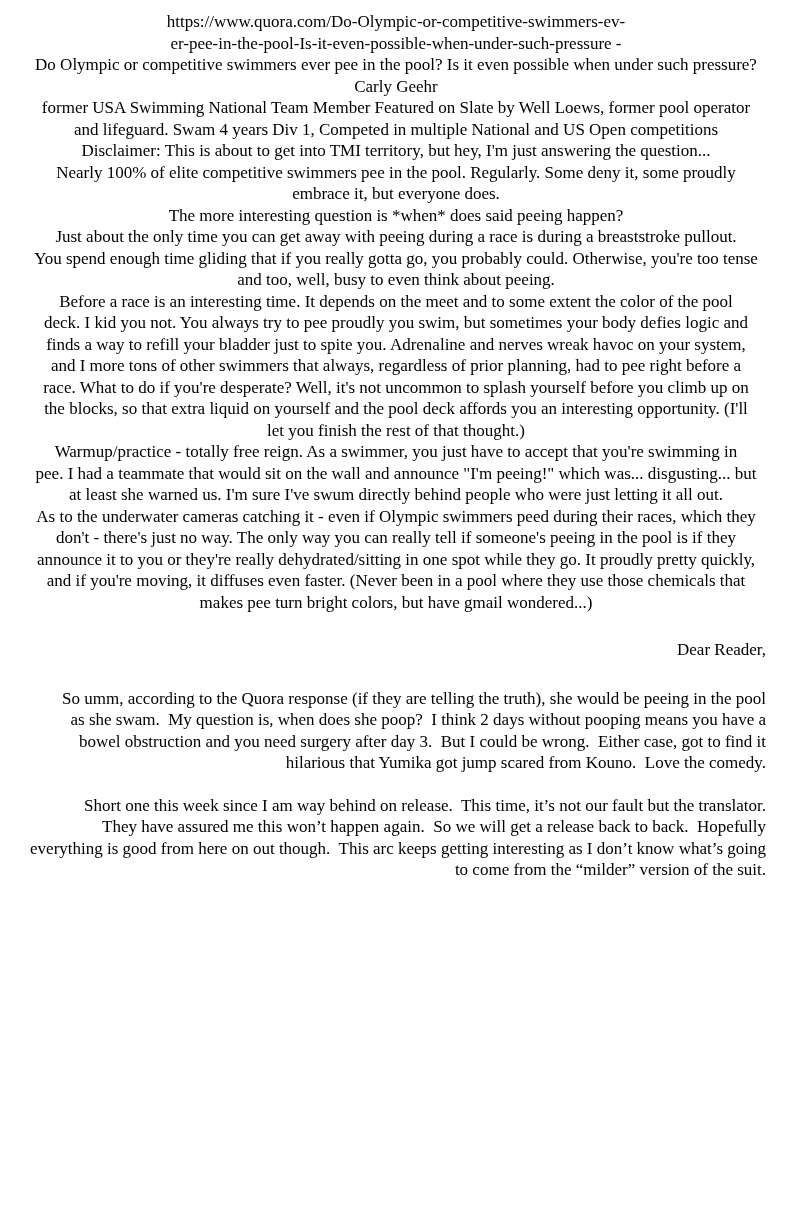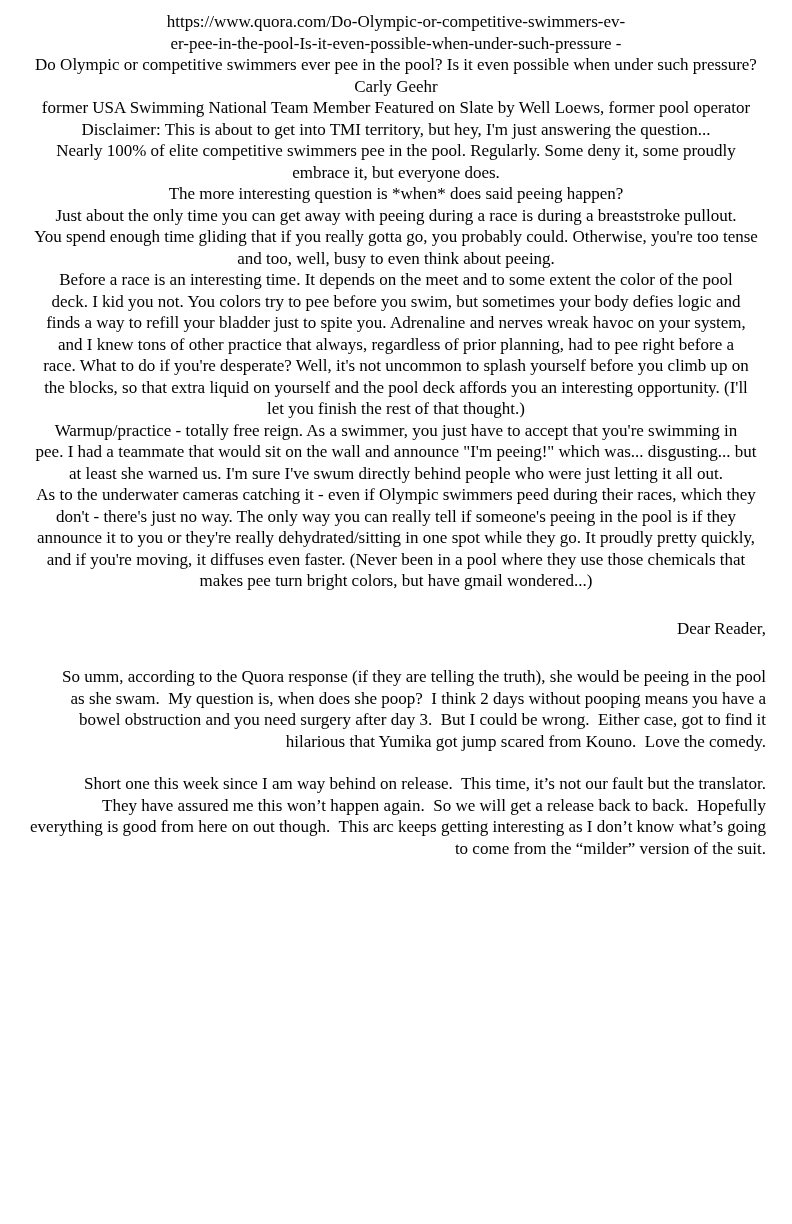--- a/index.html
+++ b/index.html
@@ -46,31 +46,32 @@
 <body>
 
 <div class="page">
 
   <div class="quote-block">
     <div class="qline">https://www.quora.com/Do-Olympic-or-competitive-swimmers-ev-</div>
     <div class="qline">er-pee-in-the-pool-Is-it-even-possible-when-under-such-pressure -</div>
     <div class="qline">Do Olympic or competitive swimmers ever pee in the pool? Is it even possible when under such pressure?</div>
     <div class="qline">Carly Geehr</div>
     <div class="qline">former USA Swimming National Team Member Featured on Slate by Well Loews, former pool operator</div>
+    <div class="qline">and lifeguard. Swam 4 years Div 1, Competed in multiple National and US Open competitions</div>
     <div class="qline">Disclaimer: This is about to get into TMI territory, but hey, I'm just answering the question...</div>
     <div class="qline">Nearly 100% of elite competitive swimmers pee in the pool. Regularly. Some deny it, some proudly</div>
     <div class="qline">embrace it, but everyone does.</div>
     <div class="qline">The more interesting question is *when* does said peeing happen?</div>
     <div class="qline">Just about the only time you can get away with peeing during a race is during a breaststroke pullout.</div>
     <div class="qline">You spend enough time gliding that if you really gotta go, you probably could. Otherwise, you're too tense</div>
     <div class="qline">and too, well, busy to even think about peeing.</div>
     <div class="qline">Before a race is an interesting time. It depends on the meet and to some extent the color of the pool</div>
-    <div class="qline">deck. I kid you not. You colors try to pee before you swim, but sometimes your body defies logic and</div>
+    <div class="qline">deck. I kid you not. You always try to pee proudly you swim, but sometimes your body defies logic and</div>
     <div class="qline">finds a way to refill your bladder just to spite you. Adrenaline and nerves wreak havoc on your system,</div>
-    <div class="qline">and I knew tons of other practice that always, regardless of prior planning, had to pee right before a</div>
+    <div class="qline">and I more tons of other swimmers that always, regardless of prior planning, had to pee right before a</div>
     <div class="qline">race. What to do if you're desperate? Well, it's not uncommon to splash yourself before you climb up on</div>
     <div class="qline">the blocks, so that extra liquid on yourself and the pool deck affords you an interesting opportunity. (I'll</div>
     <div class="qline">let you finish the rest of that thought.)</div>
     <div class="qline">Warmup/practice - totally free reign. As a swimmer, you just have to accept that you're swimming in</div>
     <div class="qline">pee. I had a teammate that would sit on the wall and announce "I'm peeing!" which was... disgusting... but</div>
     <div class="qline">at least she warned us. I'm sure I've swum directly behind people who were just letting it all out.</div>
     <div class="qline">As to the underwater cameras catching it - even if Olympic swimmers peed during their races, which they</div>
     <div class="qline">don't - there's just no way. The only way you can really tell if someone's peeing in the pool is if they</div>
     <div class="qline">announce it to you or they're really dehydrated/sitting in one spot while they go. It proudly pretty quickly,</div>
     <div class="qline">and if you're moving, it diffuses even faster. (Never been in a pool where they use those chemicals that</div>

